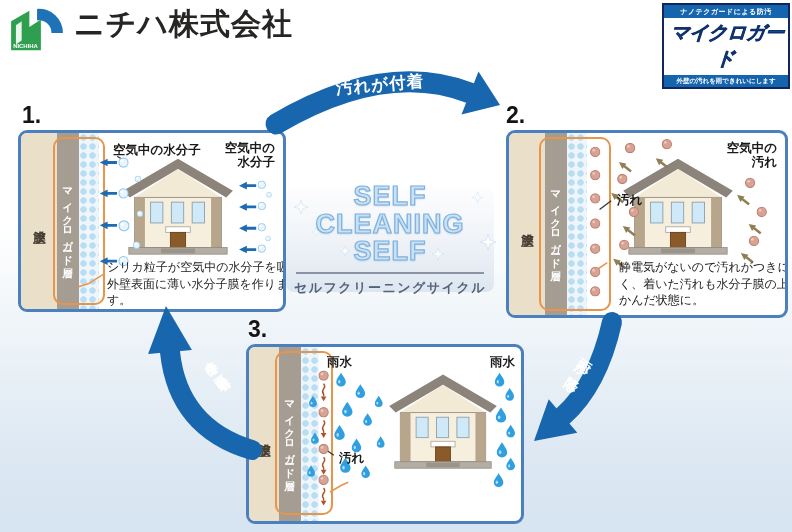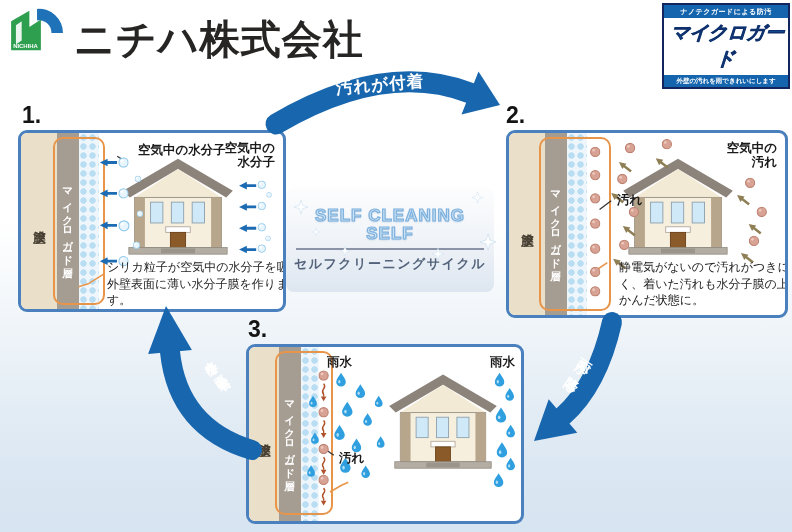--- a/index.html
+++ b/index.html
@@ -5,21 +5,21 @@
   * { margin:0; padding:0; box-sizing:border-box; }
   html,body { width:792px; height:532px; }
   body { font-family:"Liberation Sans","DejaVu Sans",sans-serif; }
   .canvas {
     position:relative; width:792px; height:532px; overflow:hidden;
     background:linear-gradient(180deg,#ffffff 0%,#ffffff 42%,#eaf1f7 68%,#dbe7f2 88%,#d7e4f1 100%);
   }
   .abs { position:absolute; }
 
   
-  .company-name { left:74px; top:12px; font-size:40px; font-weight:800; color:#262524; letter-spacing:1px; }
+  .company-name { left:74px; top:4px; font-size:30px; font-weight:800; color:#262524; letter-spacing:1px; }
   .mg-logo { left:662px; top:3px; width:128px; border:2px solid #13255e; background:#fff; }
   .mg-row-top,.mg-row-bottom { background:#1565ae; color:#fff; text-align:center; font-weight:700; }
   .mg-row-top { font-size:7px; padding:2px 0 1px; letter-spacing:.5px; }
   .mg-name { color:#1467b0; font-size:19px; font-weight:800; font-style:italic; text-align:center;
              padding:2px 0 3px; -webkit-text-stroke:.6px #10306b; letter-spacing:-.5px; transform:skewX(-4deg); }
   .mg-row-bottom { font-size:6.5px; padding:2px 0 1px; }
 
   
   .p-title { display:flex; align-items:baseline; gap:3px; color:#141414; white-space:nowrap; }
   .p-num { font-size:23px; font-weight:700; }
@@ -38,21 +38,21 @@
   .vtext { writing-mode:vertical-rl; text-orientation:upright; }
   .house,.decor { position:absolute; }
   .decor { left:0; top:0; width:100%; height:100%; }
   .small-label { font-size:12.5px; font-weight:700; color:#1a1a1a; line-height:1.15; white-space:nowrap; }
   .caption { font-size:12px; line-height:1.38; color:#222; font-weight:500;margin-left:28px; }
 
   
   .cycle { left:286px; top:188px; width:208px; height:104px; border-radius:8px;
            background:linear-gradient(180deg,#fdfdfe 0%,#eef2f7 55%,#dde6f0 100%);
            display:flex; flex-direction:column; align-items:center; justify-content:center; }
-  .cycle-title { text-align:center; font-size:17px; font-weight:800; line-height:1.02; letter-spacing:1px;
+  .cycle-title { text-align:center; font-size:27px; font-weight:800; line-height:1.02; letter-spacing:1px;
                  color:#c9e1f4; -webkit-text-stroke:1.2px #7eb1dd; text-shadow:0 1px 2px rgba(110,155,200,.45); }
   .cycle-divider { width:188px; border-top:2px solid #8b93a6; margin:6px 0 5px; }
   .cycle-sub { font-size:13px; color:#53637b; letter-spacing:1.5px; font-weight:600; }
 
   
   .flow-svg { left:0; top:0; width:792px; height:532px; pointer-events:none; }
   .flow-label { color:#fff; font-weight:800; white-space:nowrap; }
   .flow-top { left:336px; top:74px; font-size:16.5px; transform:rotate(-5deg); letter-spacing:1px; }
   .flow-right { left:573px; top:348px; font-size:14px; transform:rotate(33deg); letter-spacing:3px; }
   .flow-left { left:198px; top:353px; font-size:12.5px; transform:rotate(-38deg); letter-spacing:1px; }
@@ -157,21 +157,21 @@
       <use href="#arrowL" x="224" y="72" width="18" height="9"></use>
       <use href="#arrowL" x="224" y="94" width="18" height="9"></use>
       <use href="#arrowL" x="224" y="116" width="18" height="9"></use>
       <use href="#mol" x="243" y="49" width="9" height="9"></use>
       <use href="#mol" x="243" y="71" width="9" height="9"></use>
       <use href="#mol" x="243" y="93" width="9" height="9"></use>
       <use href="#mol" x="243" y="115" width="9" height="9"></use>
       <use href="#mol" x="252" y="61" width="6" height="6"></use>
       <use href="#mol" x="251" y="106" width="6" height="6"></use>
     </svg>
-    <div class="abs small-label" style="left:117px;top:10px">空気中の水分子</div>
+    <div class="abs small-label" style="left:92px;top:10px">空気中の水分子</div>
     <div class="abs small-label" style="right:8px;top:8px;text-align:right">
       <span>空気中の</span><br>
       <span>水分子</span>
     </div>
     <div class="abs caption" style="left:58px;top:126px;width:204px">シリカ粒子が空気中の水分子を吸着!外壁表面に薄い水分子膜を作ります。</div>
   </div>
 
   <div class="abs p-title" style="left:506px;top:102px">
     <span class="p-num">2.</span>
   </div>

